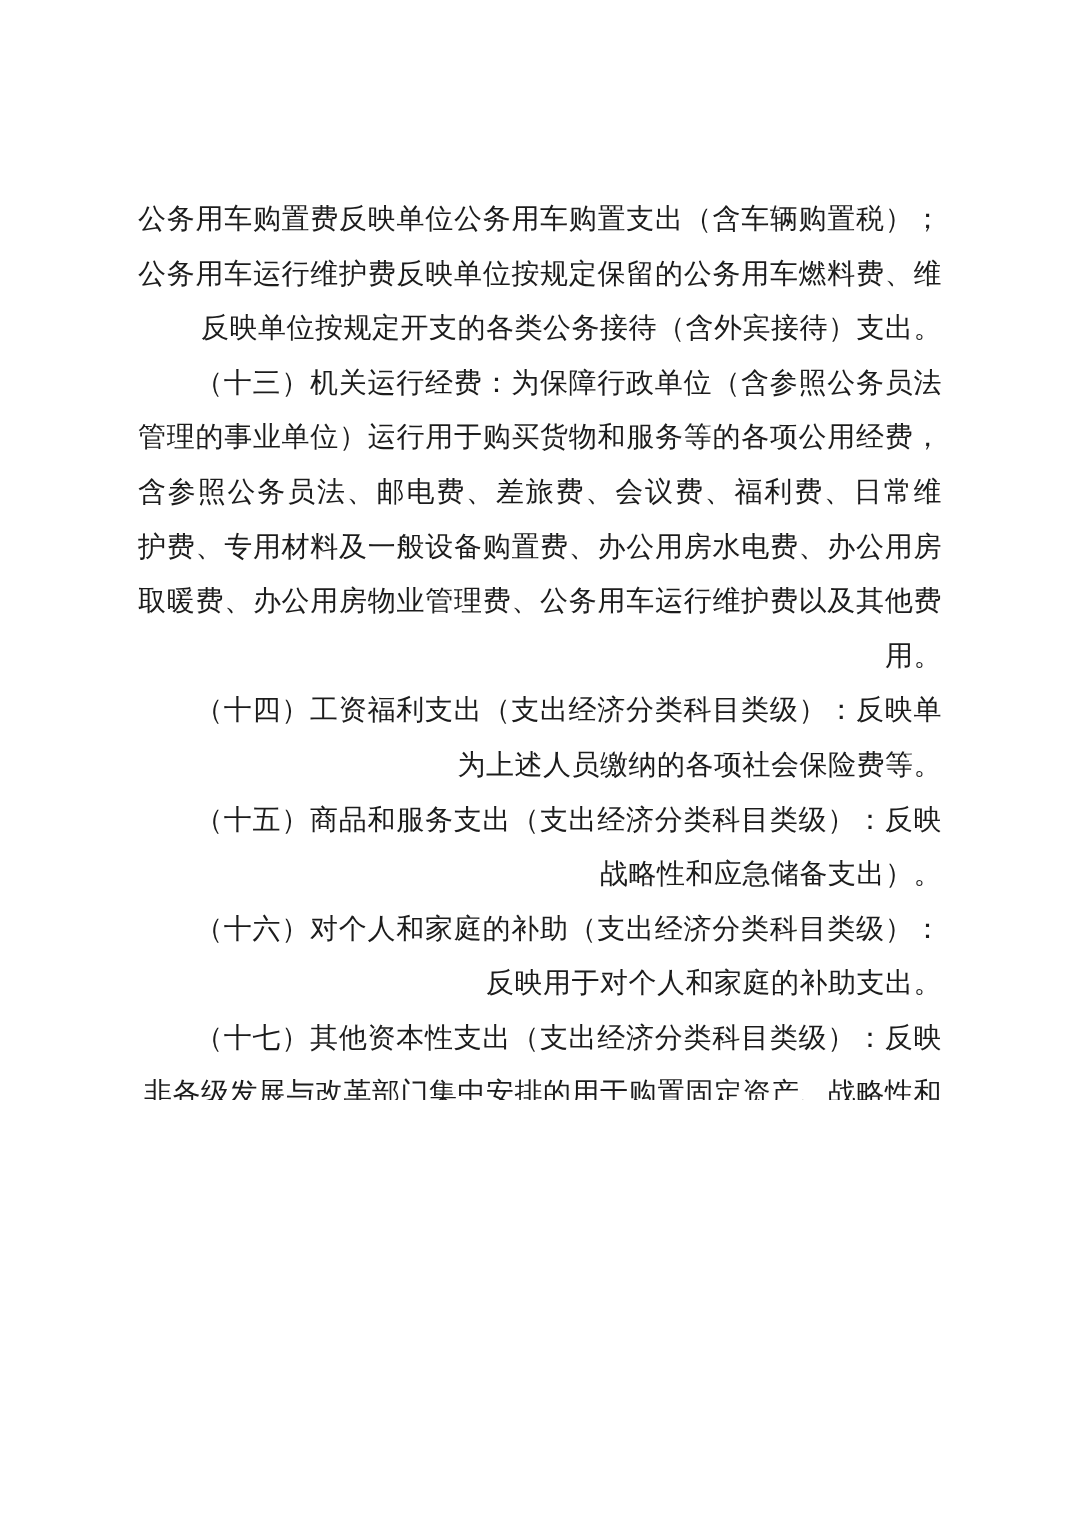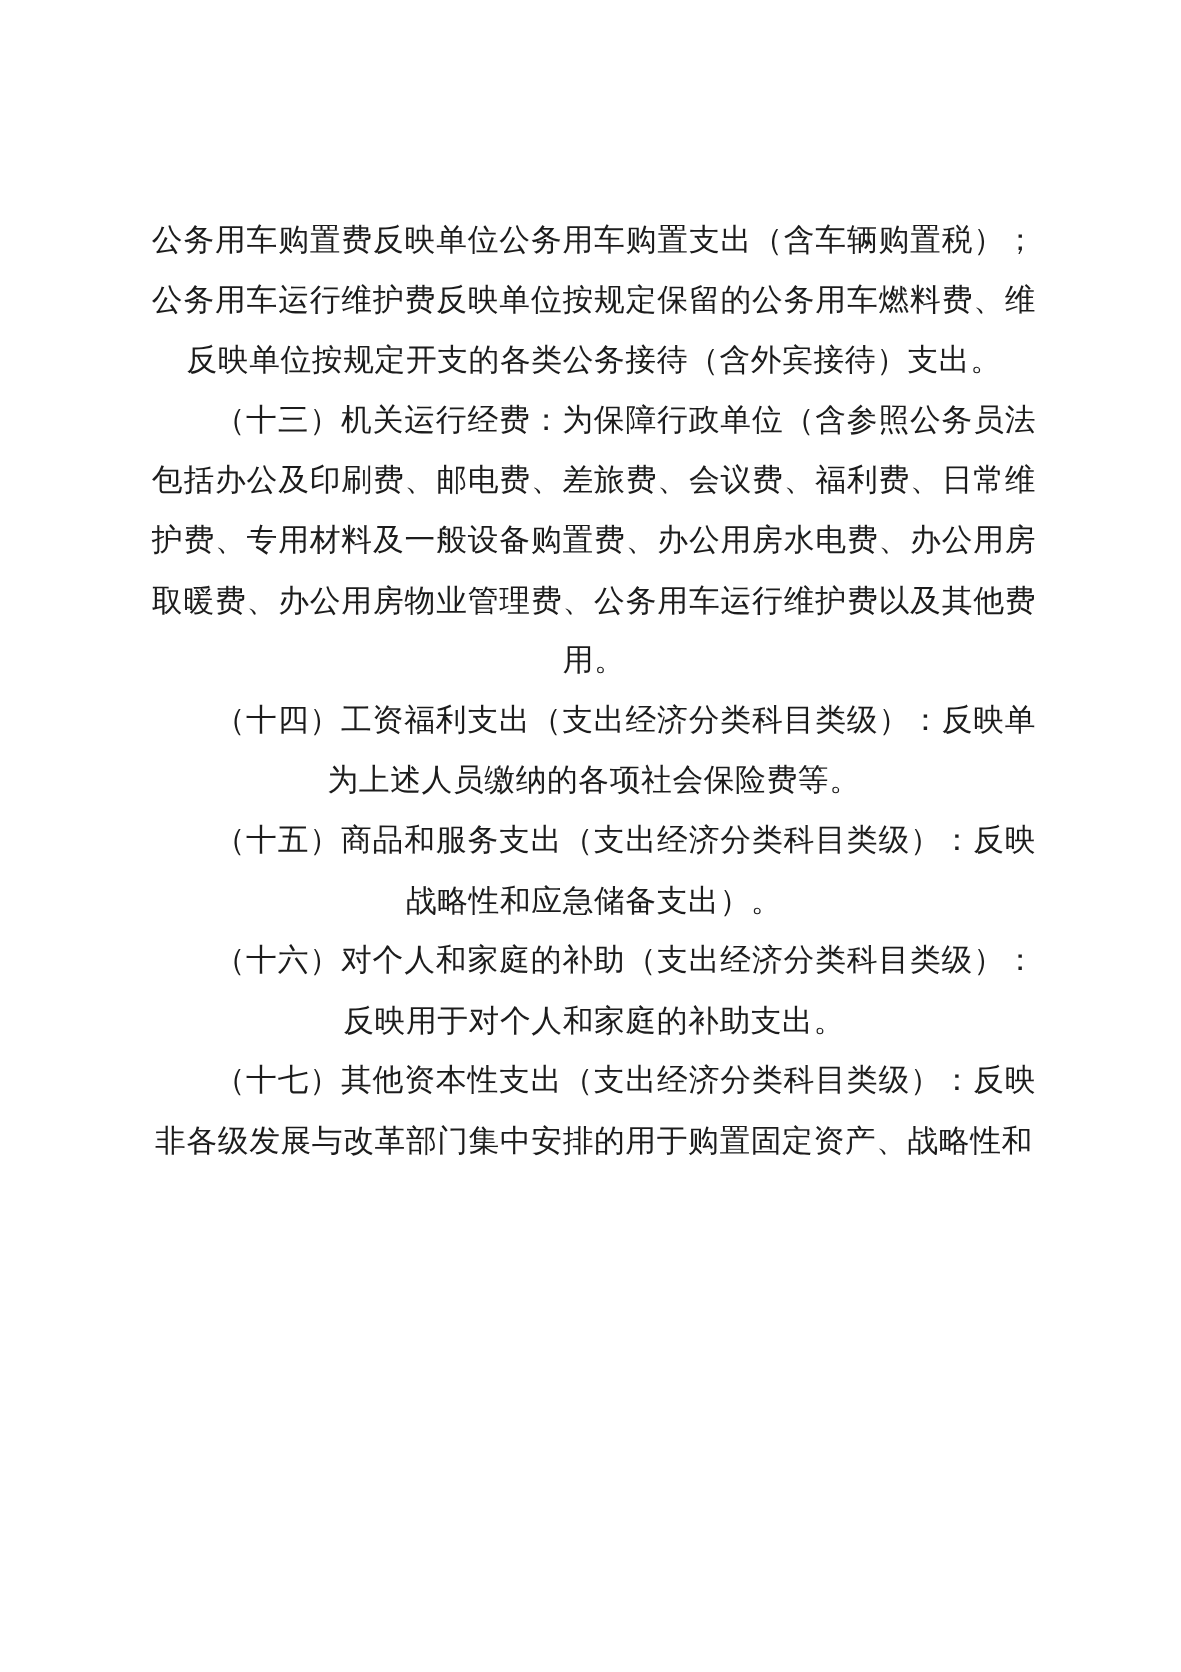--- a/index.html
+++ b/index.html
@@ -20,21 +20,21 @@
     left: 138px;
     top: 192px;
     width: 804px;
   }
   .line {
     height: 54.6px;
     line-height: 54.6px;
     font-size: 28px;
     letter-spacing: 0.5px;
     white-space: nowrap;
-    text-align: center;
+    text-align: right;
   }
   .line.fill {
     white-space: normal;
     text-align: justify;
     text-align-last: justify;
     text-justify: inter-character;
   }
   .line.indent {
     padding-left: 57px;
   }
@@ -54,21 +54,22 @@
 </style>
 </head>
 <body>
 
 <div class="page">
   <div class="text-block">
       <div class="line fill"><span class="seg">公务用车购置费反映单位公务用车购置支出（含车辆购置税）；</span></div>
       <div class="line fill"><span class="seg">公务用车运行维护费反映单位按规定保留的公务用车燃料费、维</span></div>
       <div class="line"><span class="seg">反映单位按规定开支的各类公务接待（含外宾接待）支出。</span></div>
       <div class="line indent fill"><span class="seg bold">（十三）机关运行经费：</span><span class="seg">为保障行政单位（含参照公务员法</span></div>
-      <div class="line fill"><span class="seg">包括办公及印刷费、邮电费、差旅费、会议费、福利费、日常维</span></div>
+      <div class="line fill"><span class="seg">管理的事业单位）运行用于购买货物和服务等的各项公用经费，</span></div>
+      <div class="line fill"><span class="seg">含参照公务员法、邮电费、差旅费、会议费、福利费、日常维</span></div>
       <div class="line fill"><span class="seg">护费、专用材料及一般设备购置费、办公用房水电费、办公用房</span></div>
       <div class="line fill"><span class="seg">取暖费、办公用房物业管理费、公务用车运行维护费以及其他费</span></div>
       <div class="line"><span class="seg">用。</span></div>
       <div class="line indent fill"><span class="seg bold">（十四）工资福利支出（支出经济分类科目类级）：</span><span class="seg">反映单</span></div>
       <div class="line"><span class="seg">为上述人员缴纳的各项社会保险费等。</span></div>
       <div class="line indent fill"><span class="seg bold">（十五）商品和服务支出（支出经济分类科目类级）：</span><span class="seg">反映</span></div>
       <div class="line"><span class="seg">战略性和应急储备支出）。</span></div>
       <div class="line indent fill"><span class="seg bold">（十六）对个人和家庭的补助（支出经济分类科目类级）：</span></div>
       <div class="line"><span class="seg">反映用于对个人和家庭的补助支出。</span></div>
       <div class="line indent fill"><span class="seg bold">（十七）其他资本性支出（支出经济分类科目类级）：</span><span class="seg">反映</span></div>

